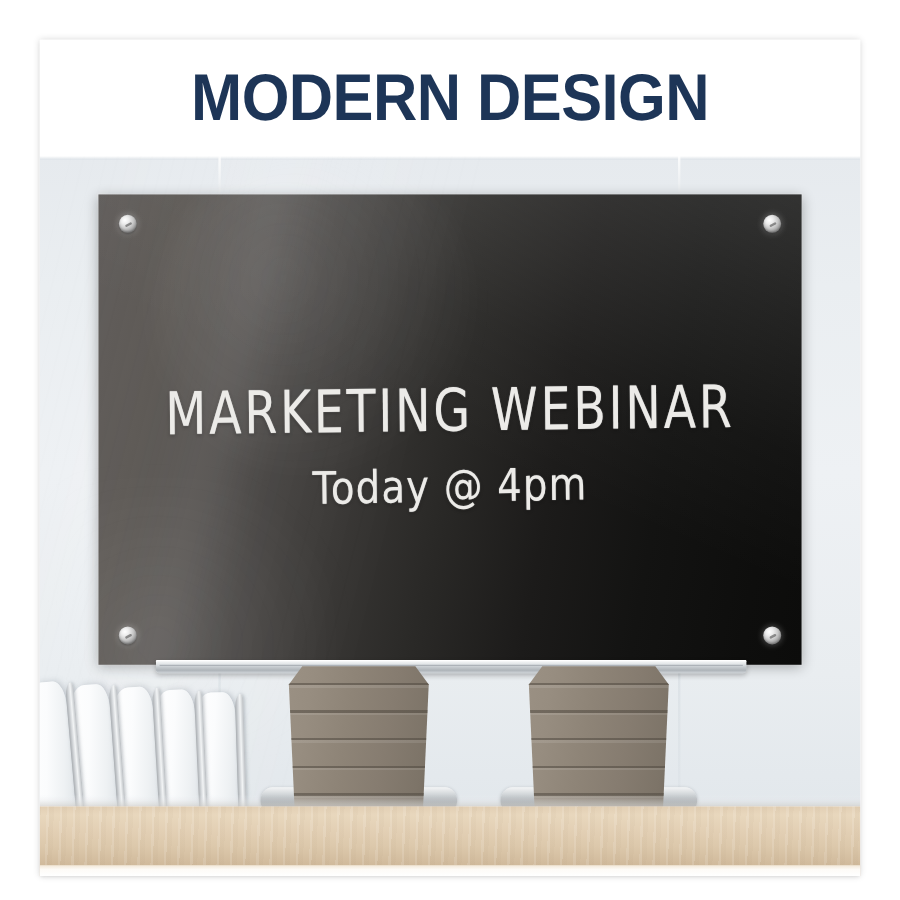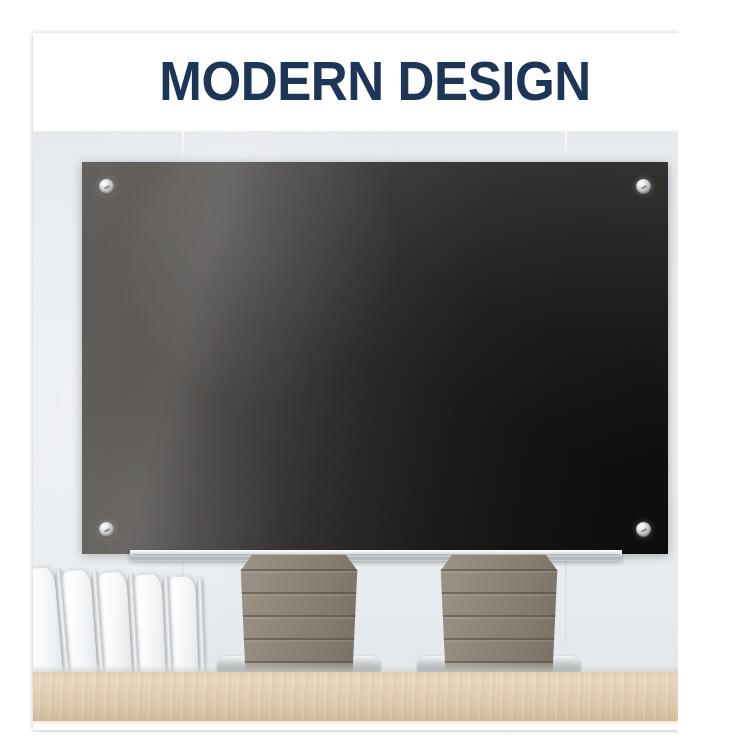--- a/index.html
+++ b/index.html
@@ -8,21 +8,21 @@
     padding: 0;
     background: #ffffff;
   }
   body {
     font-family: "Liberation Sans", sans-serif;
   }
 
   
   .page {
     position: relative;
-    width: 678px;
+    width: 750px;
     height: 750px;
     background: #ffffff;
     overflow: hidden;
   }
 
   
   .card {
     position: absolute;
     left: 33px;
     top: 33px;
@@ -504,20 +504,24 @@
           <div class="board-sheen-a"></div>
           <div class="board-sheen-b"></div>
           <div class="board-sheen-c"></div>
           <div class="board-sheen-d"></div>
 
           <div class="standoff tl"></div>
           <div class="standoff tr"></div>
           <div class="standoff bl"></div>
           <div class="standoff br"></div>
 
+          <div class="writing">
+            <div class="write-line-1">MARKETING WEBINAR</div>
+            <div class="write-line-2">Today @ 4pm</div>
+          </div>
         </div>
       </div>
 
       <div class="tray"></div>
 
       <div class="furniture">
 
         <div class="chair-stack">
           <div class="side-chair c5"></div>
           <div class="side-chair c4"></div>

